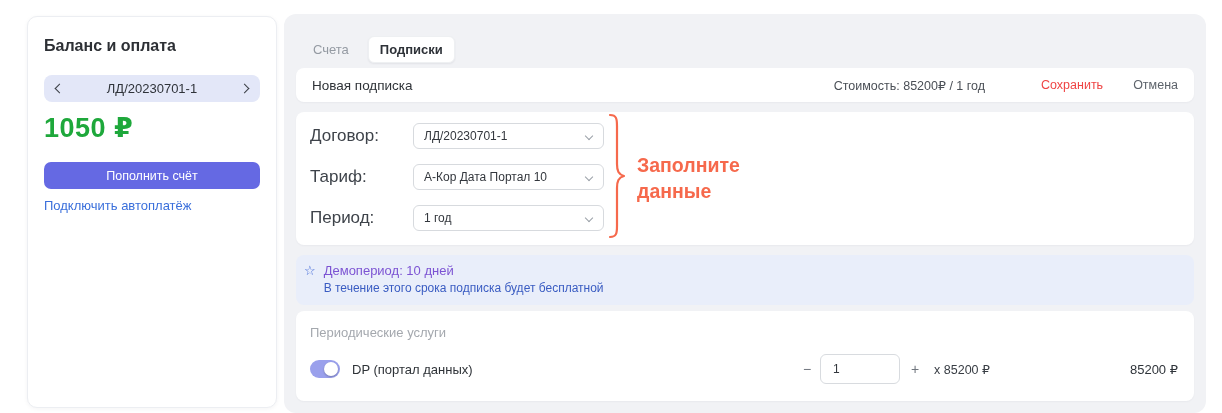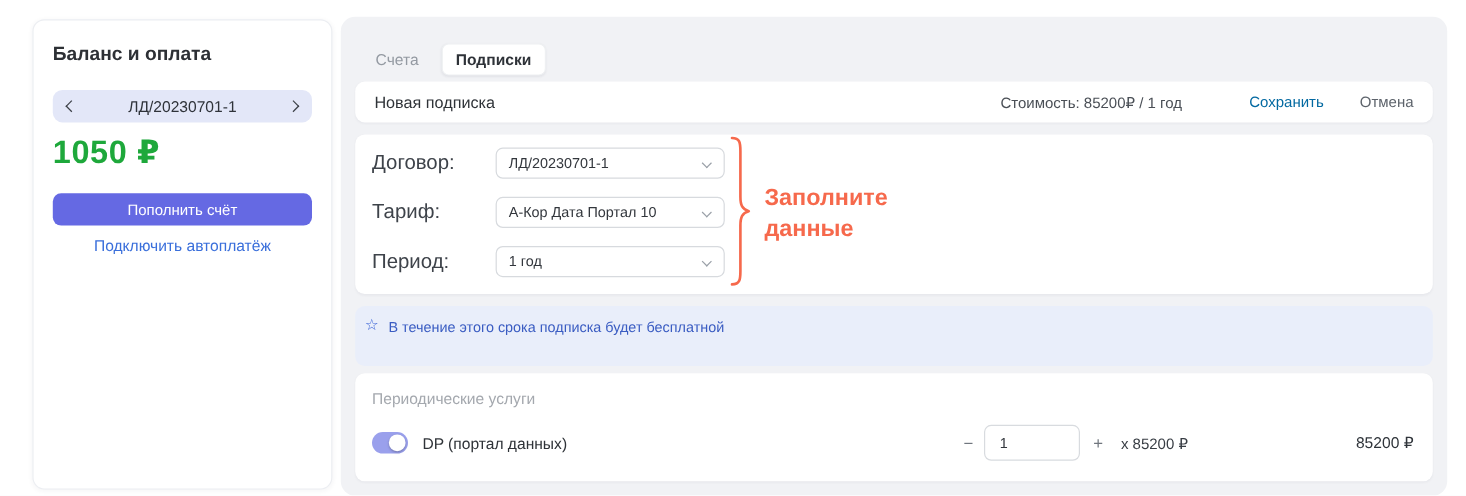--- a/index.html
+++ b/index.html
@@ -15,37 +15,37 @@
     display:flex; align-items:center; justify-content:space-between; padding:0 12px; }
   .acct-pill .val { font-size:13px; color:#2f333a; }
   .chev { width:7px; height:7px; border-right:1.6px solid #3a3e45; border-bottom:1.6px solid #3a3e45;
     display:inline-block; cursor:pointer; }
   .chev.left  { transform:rotate(135deg); }
   .chev.right { transform:rotate(-45deg); }
   .balance { margin-top:10px; font-size:27px; font-weight:700; color:#1ea83b; letter-spacing:.5px; }
   .topup { margin-top:18px; width:100%; height:27px; background:#6569e3; border:none;
     border-radius:7px; color:#fff; font-size:12.5px; font-family:inherit; cursor:pointer;
     display:flex; align-items:center; justify-content:center; }
-  .autopay { margin-top:9px; text-align:center; font-size:13px; color:#3a6fdb; cursor:pointer; }
+  .autopay { margin-top:9px; font-size:13px; color:#3a6fdb; cursor:pointer; }
 
   
   .main { position:absolute; left:284px; top:14px; width:922px; height:399px;
     background:#f1f2f5; border-radius:12px; padding:10px 12px; }
   .tabs { display:flex; align-items:center; gap:8px; margin:12px 0 0 6px; height:26px; }
   .tab { font-size:13px; padding:5px 11px; border-radius:6px; cursor:pointer; }
   .tab.inactive { color:#949aa2; }
   .tab.active { background:#fff; color:#2e3238; font-weight:600;
     border:1px solid #eef0f2; box-shadow:0 1px 2px rgba(27,31,59,.07); }
 
   .card { background:#fff; border-radius:8px; box-shadow:0 1px 2px rgba(27,31,59,.04); }
   .card.header { margin-top:6px; height:34px; display:flex; align-items:center; padding:0 16px;justify-content:flex-end; }
   .hdr-title { font-size:13.5px; color:#2f3338; }
   .hdr-right { margin-left:auto; display:flex; align-items:center; }
   .cost { font-size:12.5px; color:#4a4f56; }
-  .save { margin-left:56px; font-size:12.5px; color:#0369a1; font-weight:500; cursor:pointer; }
+  .save { margin-left:56px; font-size:12.5px; color:#ef4444; font-weight:500; cursor:pointer; }
   .cancel { margin-left:30px; font-size:12.5px; color:#5d636b; cursor:pointer; }
 
   .card.form { margin-top:10px; height:133px; padding:11px 14px; }
   .frow { display:flex; align-items:center; height:26px; margin-bottom:15px; }
   .frow:last-child { margin-bottom:0; }
   .flabel { width:103px; font-size:17px; color:#3e434a; }
   .select { width:191px; height:26px; border:1px solid #d7dade; border-radius:6px;
     display:flex; align-items:center; padding:0 10px; font-size:12px; color:#33373d;
     background:#fff; cursor:pointer; position:relative; }
   .select .dchev { position:absolute; right:11px; top:9px; width:6px; height:6px;
@@ -128,20 +128,21 @@
       <div class="select">
         <span>1 год</span>
         <span class="dchev"></span>
       </div>
     </div>
   </div>
 
   <div class="notice">
     <div class="star">☆</div>
     <div>
+      <div class="notice-title">Демопериод: 10 дней</div>
       <div class="notice-sub">В течение этого срока подписка будет бесплатной</div>
     </div>
   </div>
 
   <div class="card services">
     <div class="svc-title">Периодические услуги</div>
     <div class="svc-row">
       <div class="toggle">
         <div class="knob"></div>
       </div>

